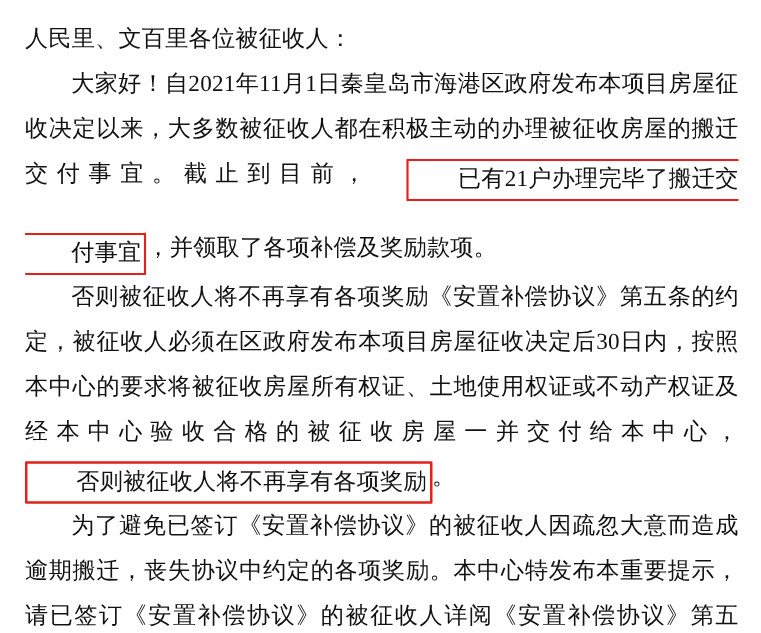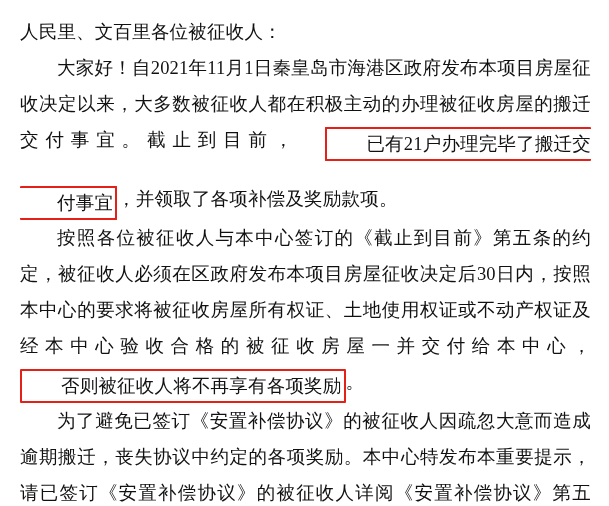--- a/index.html
+++ b/index.html
@@ -61,18 +61,18 @@
 </head>
 <body>
 
 <div class="page">
   <div class="doc">
 
     <p class="salutation">人民里、文百里各位被征收人：</p>
 
     <p class="indent"><span>大家好！自2021年11月1日秦皇岛市海港区政府发布本项目房屋征收决定以来，大多数被征收人都在积极主动的办理被征收房屋的搬迁交付事宜。截止到目前，</span><span class="hl hl-open-right" style="border-color: rgb(227, 33, 25);">已有21户办理完毕了搬迁交</span><span class="hl hl-open-left" style="border-color: rgb(227, 33, 25); margin-top: 25px;">付事宜</span><span>，并领取了各项补偿及奖励款项。</span></p>
 
-    <p class="indent"><span>按照各位被征收人与本中心签订的《截止到目前》第五条的约定，被征收人必须在区政府发布本项目房屋征收决定后30日内，按照本中心的要求将被征收房屋所有权证、土地使用权证或不动产权证及经本中心验收合格的被征收房屋一并交付给本中心，</span><span class="hl" style="border-color: rgb(227, 33, 25);">否则被征收人将不再享有各项奖励</span><span>。</span></p>
+    <p class="indent"><span>否则被征收人将不再享有各项奖励《安置补偿协议》第五条的约定，被征收人必须在区政府发布本项目房屋征收决定后30日内，按照本中心的要求将被征收房屋所有权证、土地使用权证或不动产权证及经本中心验收合格的被征收房屋一并交付给本中心，</span><span class="hl" style="border-color: rgb(227, 33, 25);">否则被征收人将不再享有各项奖励</span><span>。</span></p>
 
     <p class="indent"><span>为了避免已签订《安置补偿协议》的被征收人因疏忽大意而造成逾期搬迁，丧失协议中约定的各项奖励。本中心特发布本重要提示，请已签订《安置补偿协议》的被征收人详阅《安置补偿协议》第五条，并认真按照该条款的</span><span class="hl" style="border-color: rgb(227, 33, 25);">约定于2021年11月30日前</span><span>与本中心办理被征收房屋的交付及领款事宜。</span></p>
 
   </div>
 </div>
 
 </body></html>

